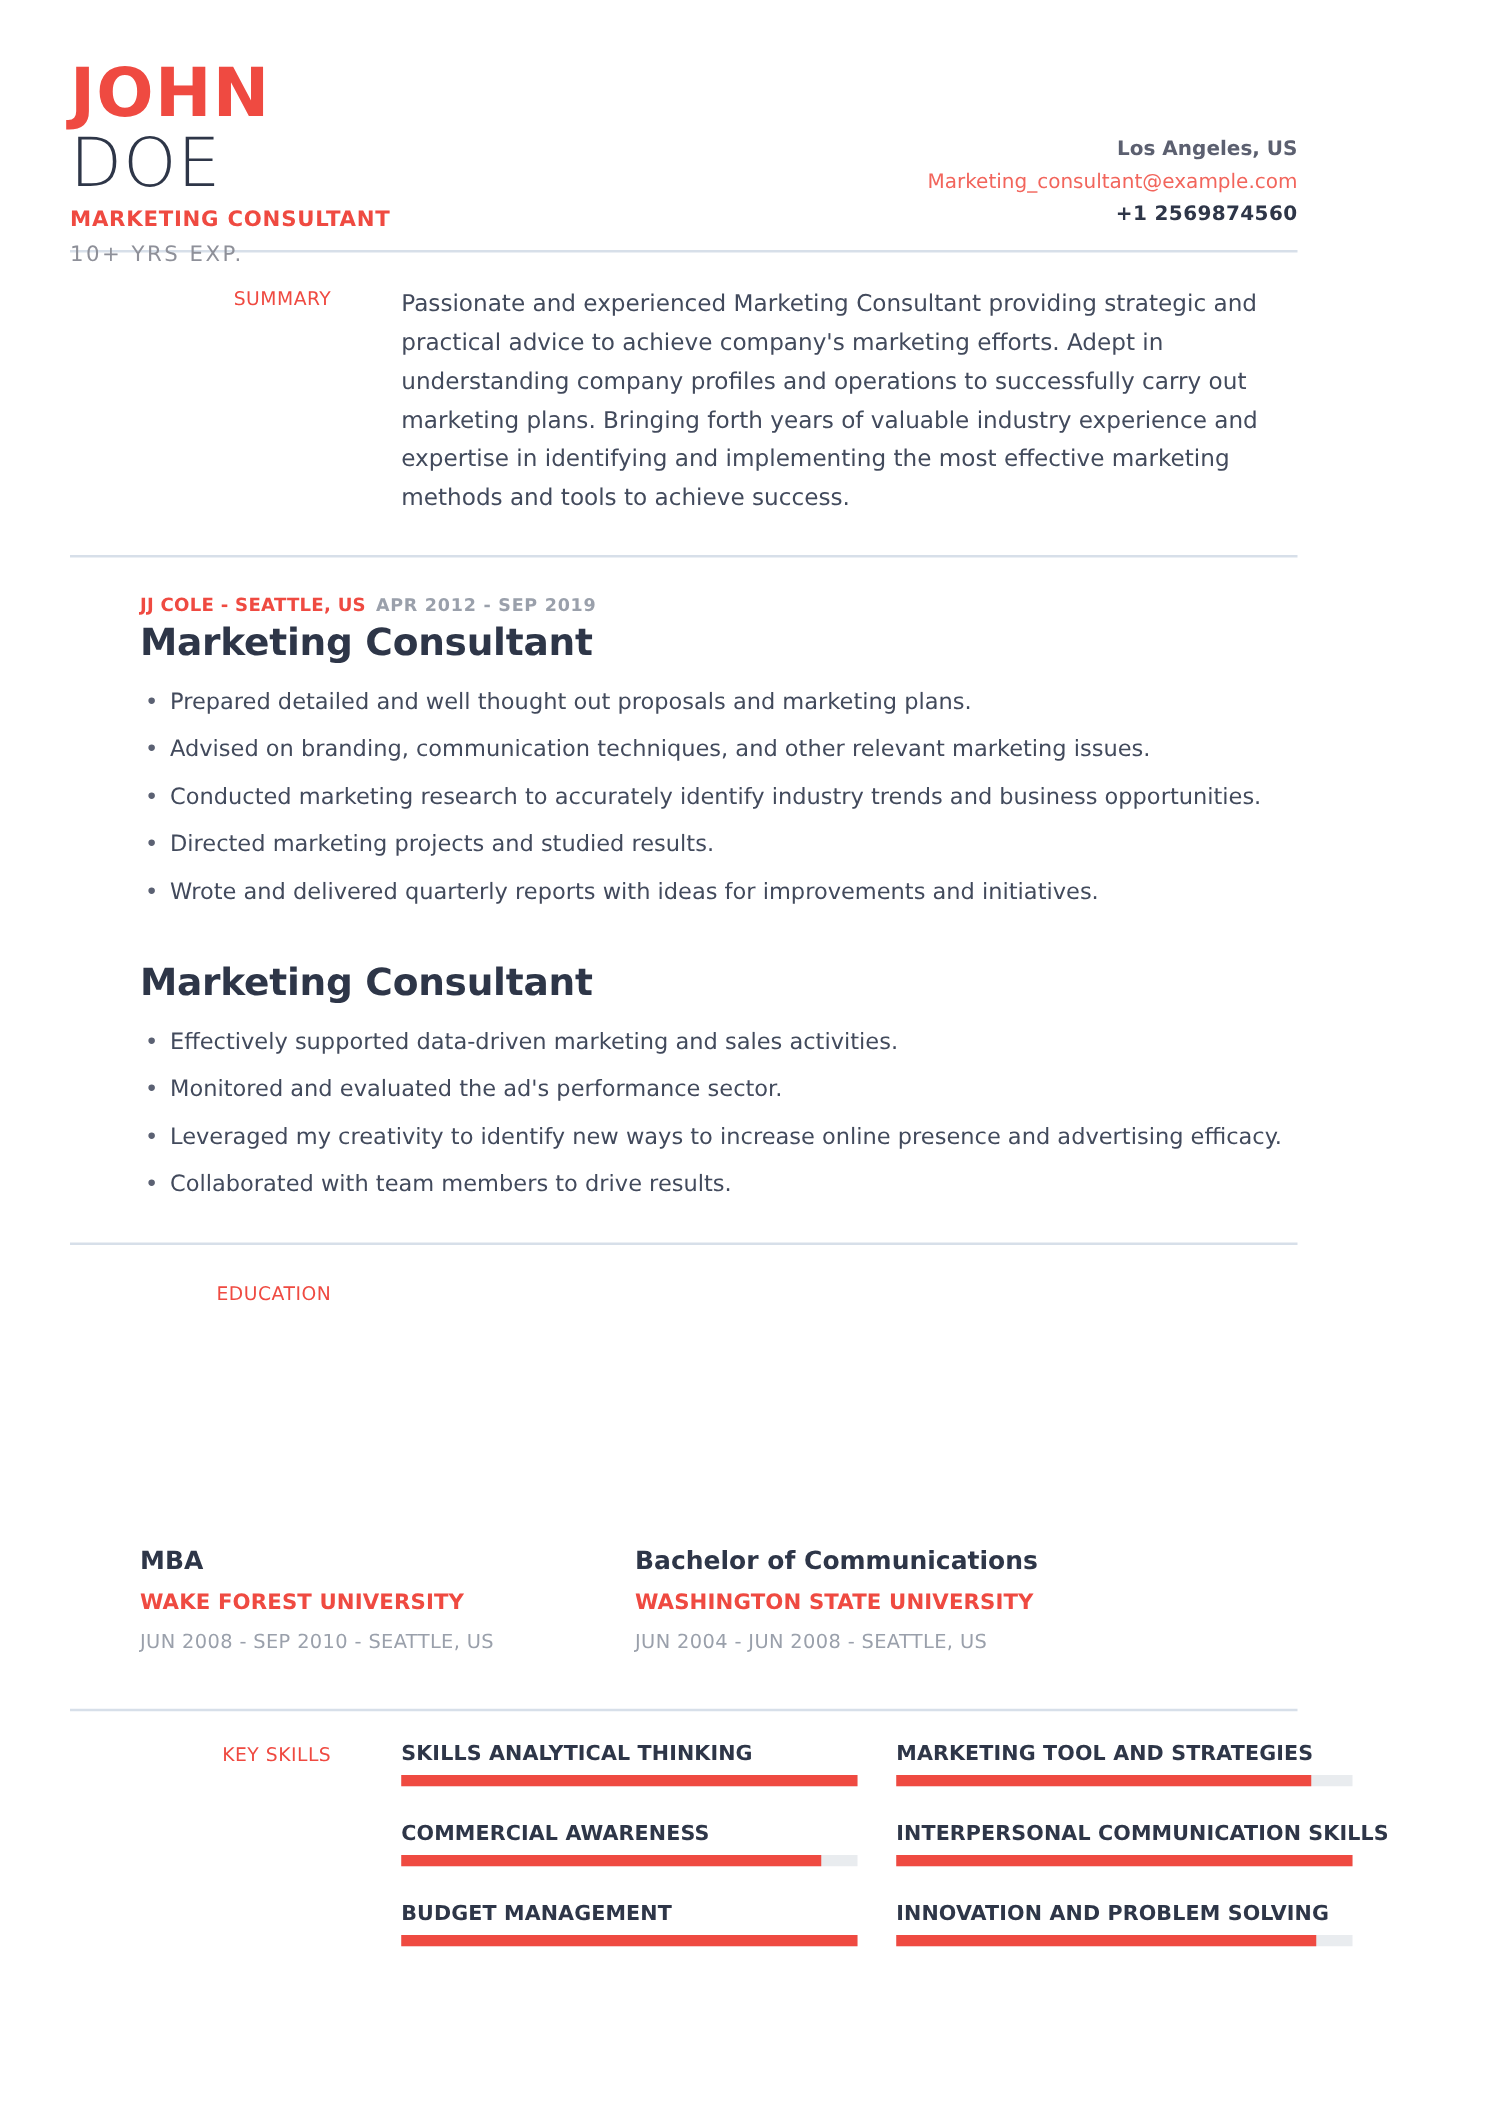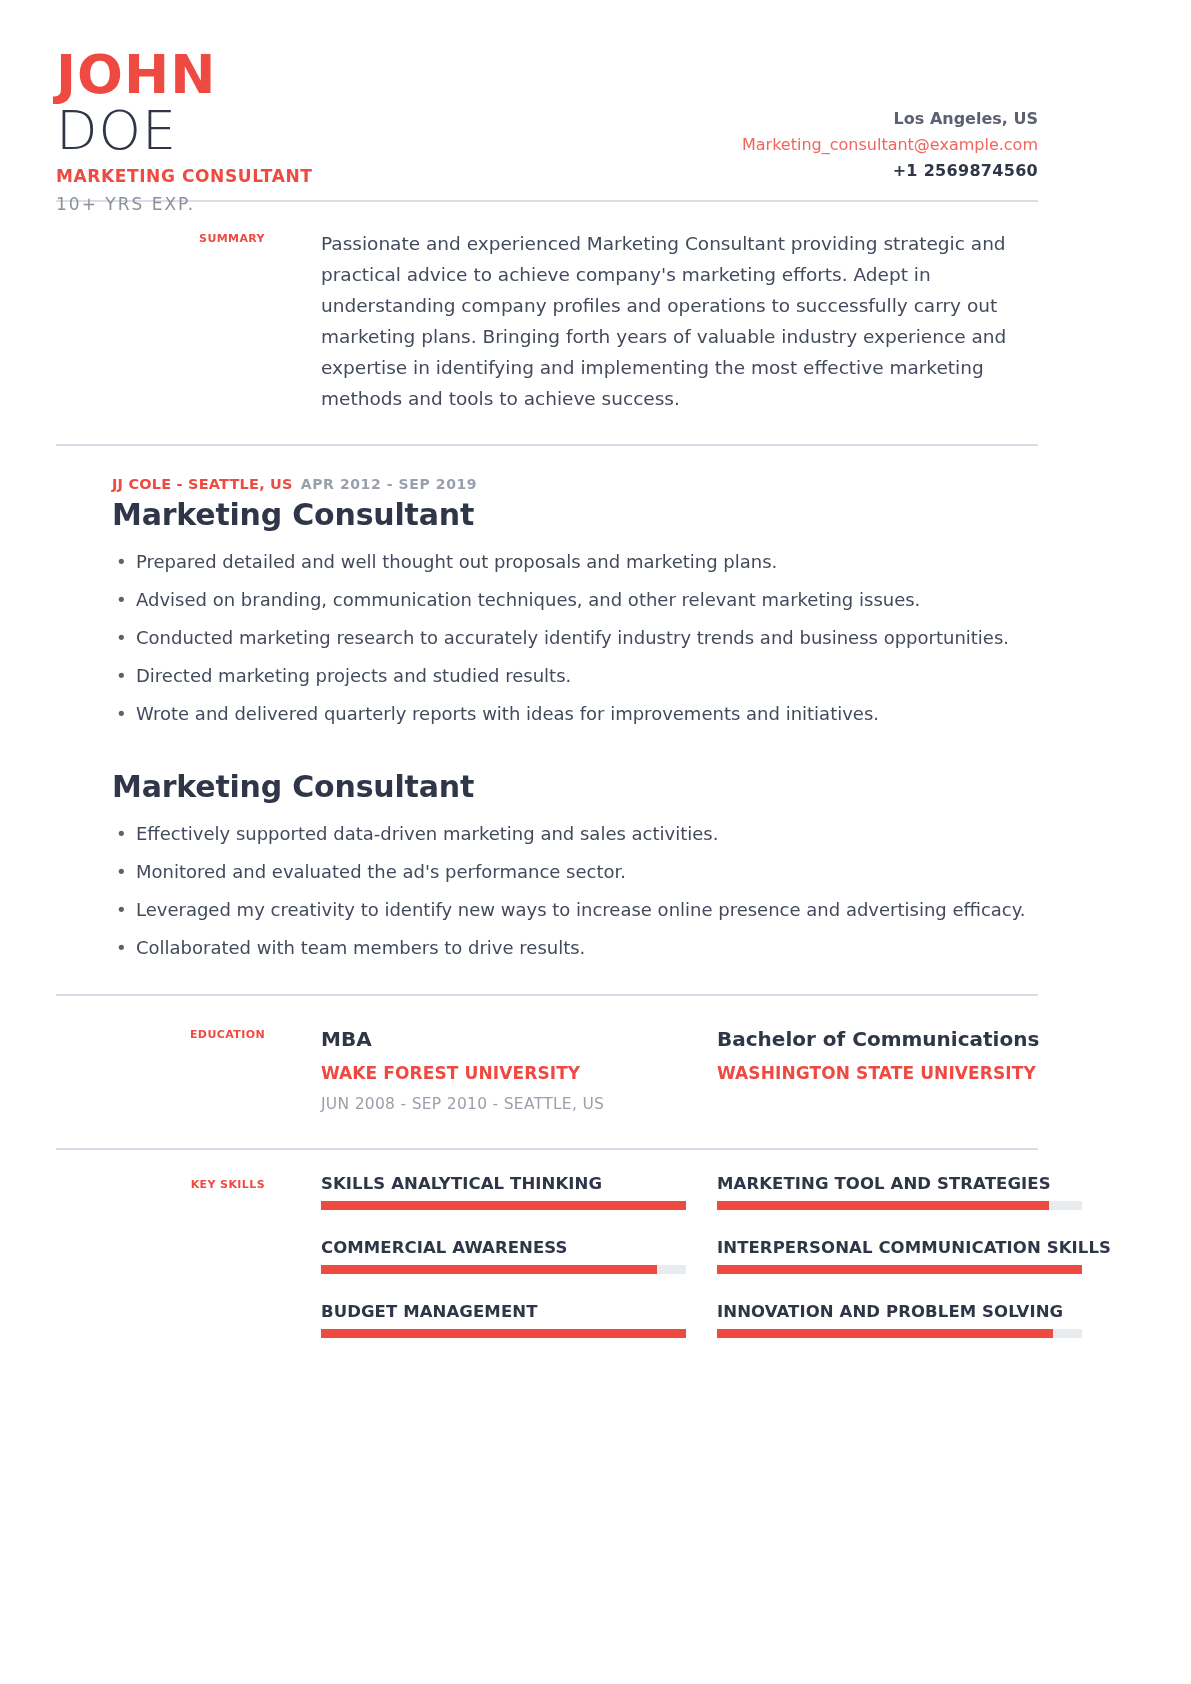--- a/index.html
+++ b/index.html
@@ -34,21 +34,21 @@
   .contact-mail{font-size:16px;font-weight:400;color:#f2655c;line-height:26px;}
   .contact-phone{font-size:16px;font-weight:700;color:#2e3648;line-height:26px;letter-spacing:0.3px;}
 
   
   .rule{height:2px;background:#d7dfe9;width:100%;}
 
   
   .section{display:flex;width:100%;box-sizing:border-box;}
   .sec-label{
     width:209px;flex:0 0 209px;text-align:right;padding-right:0;
-    font-size:11px;font-weight:700;color:#ef4a41;letter-spacing:0.4px;line-height:22px;
+    font-size:15px;font-weight:400;color:#ef4a41;letter-spacing:0.4px;line-height:22px;
   }
   .sec-body{flex:1;padding-left:56px;box-sizing:border-box;}
 
   .summary-sec{padding-top:26px;padding-bottom:30px;}
   .summary-text{
     font-size:18.5px;line-height:31px;color:#424a5c;font-weight:400;
   }
 
   .exp-sec{padding-top:28px;padding-bottom:24px;}
   .job{margin-bottom:40px;}
@@ -59,21 +59,21 @@
   .job-title{font-size:30px;font-weight:700;color:#2e3648;letter-spacing:-0.2px;margin:2px 0 14px;}
   ul.bullets{list-style:none;margin:0;padding:0;}
   ul.bullets li{
     position:relative;padding-left:24px;font-size:18px;line-height:31px;color:#424a5c;
     margin-bottom:7px;
   }
   ul.bullets li:before{
     content:"\2022";position:absolute;left:4px;top:0;color:#5b6173;font-size:18px;
   }
 
-  .edu-sec{padding-top:28px;padding-bottom:30px;}
+  .edu-sec{padding-top:28px;padding-bottom:40px;flex-direction:column;}
   .edu-grid{display:flex;}
   .edu-col{width:396px;flex:0 0 396px;}
   .edu-degree{font-size:20px;font-weight:700;color:#2e3648;line-height:30px;}
   .edu-school{font-size:17px;font-weight:700;color:#ef4a41;letter-spacing:0.1px;line-height:30px;margin-top:4px;}
   .edu-dates{font-size:15.5px;font-weight:400;color:#9aa0ab;letter-spacing:0.3px;line-height:28px;margin-top:2px;}
 
   .skills-sec{padding-top:24px;padding-bottom:28px;}
   .skills-grid{display:flex;}
   .skills-col{width:396px;flex:0 0 396px;}
   .skill{margin-bottom:28px;}
@@ -149,20 +149,21 @@
     <div class="sec-body">
       <div class="edu-grid">
         <div class="edu-col">
           <div class="edu-degree">MBA</div>
           <div class="edu-school">WAKE FOREST UNIVERSITY</div>
           <div class="edu-dates">JUN 2008 - SEP 2010 - SEATTLE, US</div>
         </div>
         <div class="edu-col">
           <div class="edu-degree">Bachelor of Communications</div>
           <div class="edu-school">WASHINGTON STATE UNIVERSITY</div>
+          <div class="edu-dates">JUN 2004 - JUN 2008 - SEATTLE, US</div>
         </div>
       </div>
     </div>
   </div>
 
   <div class="rule"></div>
 
   <div class="section skills-sec">
     <div class="sec-label">KEY SKILLS</div>
     <div class="sec-body">

